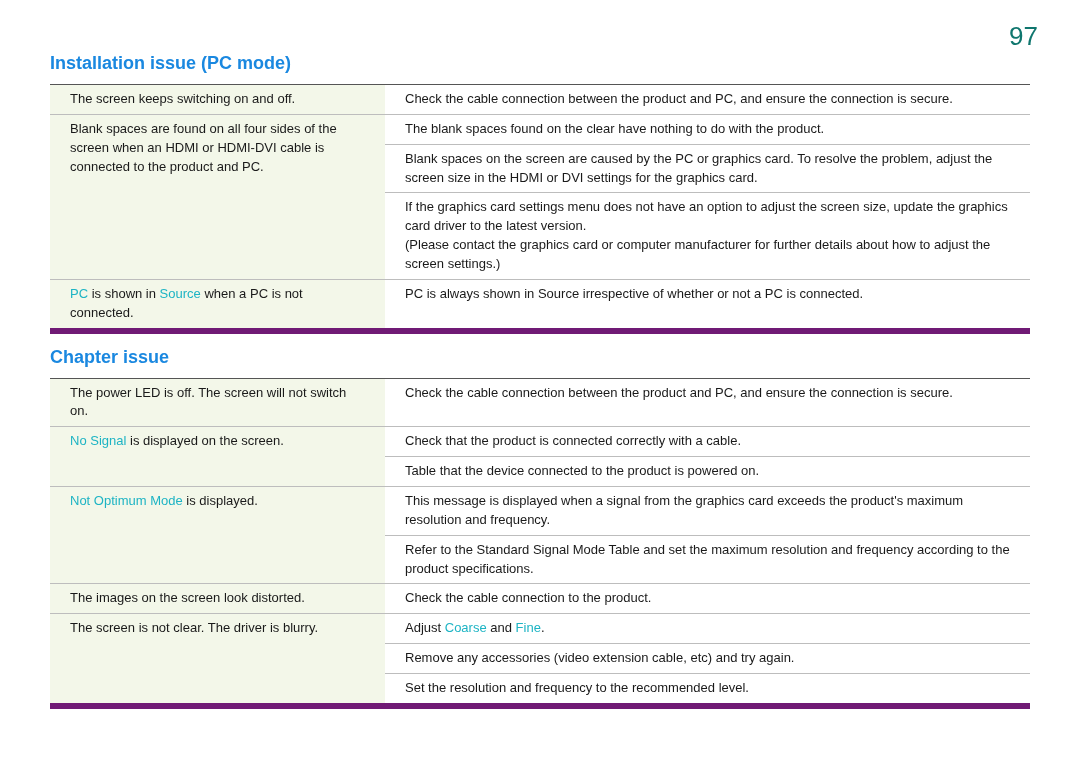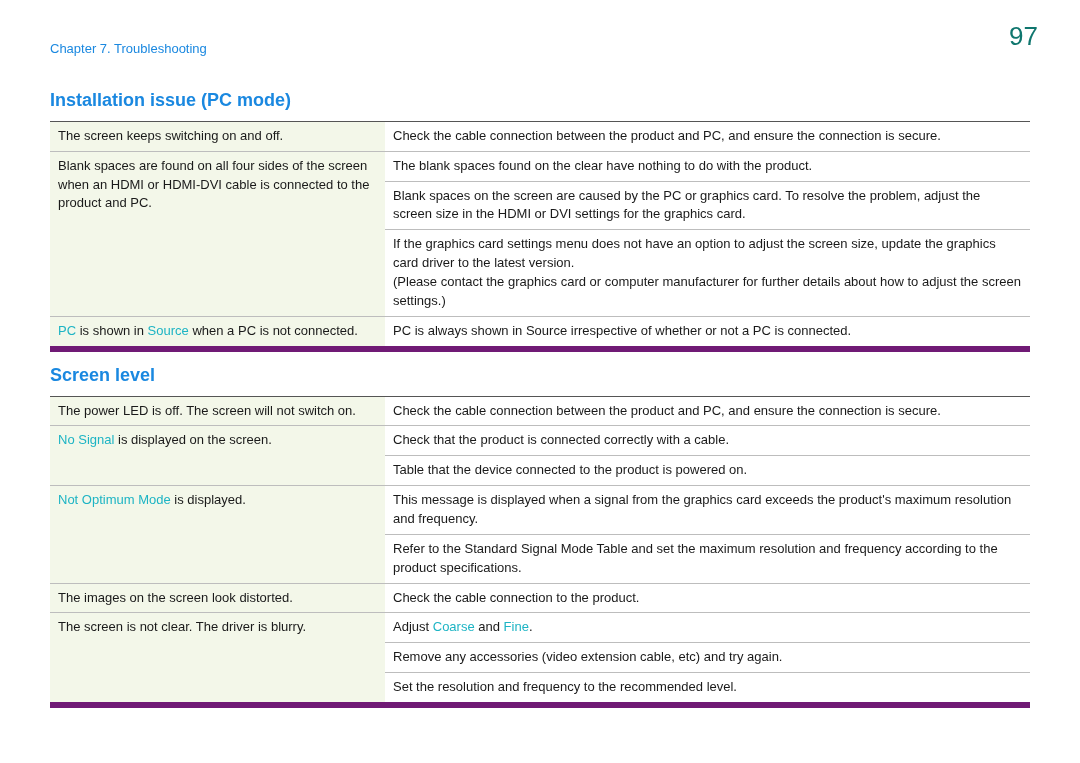--- a/index.html
+++ b/index.html
@@ -44,42 +44,41 @@
     margin: 10px 0 8px 0;
   }
   table.ts {
     width: 100%;
     border-collapse: collapse;
     table-layout: fixed;
   }
   table.ts col.left { width: 335px; }
   table.ts td {
     vertical-align: top;
-    padding: 5px 8px;
+    padding: 5px 20px;
     font-size: 13px;
   }
   table.ts td.symptom {
     background: #f3f7e9;
   }
   .hr-top {
     border-top: 1px solid #555;
   }
   .hr-bot {
     border-bottom: 1px solid #bdbdbd;
   }
   .hr-bot-dark {
     border-bottom: 6px solid #701a75;
   }
   .aqua { color: #1db4c4; }
 </style>
 </head>
 <body>
 
 <div class="page">
-  <div class="chapter">Chapter 7. Troubleshooting</div>
   <div class="page-number">97</div>
 
 
   <div id="sections">
       <h2 class="sub">Installation issue (PC mode)</h2>
       <table class="ts">
         <colgroup>
           <col class="left">
           <col>
         </colgroup>
@@ -100,21 +99,21 @@
               <div>If the graphics card settings menu does not have an option to adjust the screen size, update the graphics card driver to the latest version.</div>
               <div>(Please contact the graphics card or computer manufacturer for further details about how to adjust the screen settings.)</div>
             </td>
           </tr>
           <tr>
             <td class="symptom hr-bot-dark" rowspan="1"><span class="aqua">PC</span><span> is shown in </span><span class="aqua">Source</span><span> when a PC is not connected.</span></td>
             <td class="hr-bot-dark">PC is always shown in Source irrespective of whether or not a PC is connected.</td>
           </tr>
         </tbody>
       </table>
-      <h2 class="sub">Screen level</h2>
+      <h2 class="sub">Chapter issue</h2>
       <table class="ts">
         <colgroup>
           <col class="left">
           <col>
         </colgroup>
         <tbody>
           <tr>
             <td class="symptom hr-top hr-bot" rowspan="1"><span>The power LED is off. The screen will not switch on.</span></td>
             <td class="hr-top hr-bot">Check the cable connection between the product and PC, and ensure the connection is secure.</td>
           </tr>

